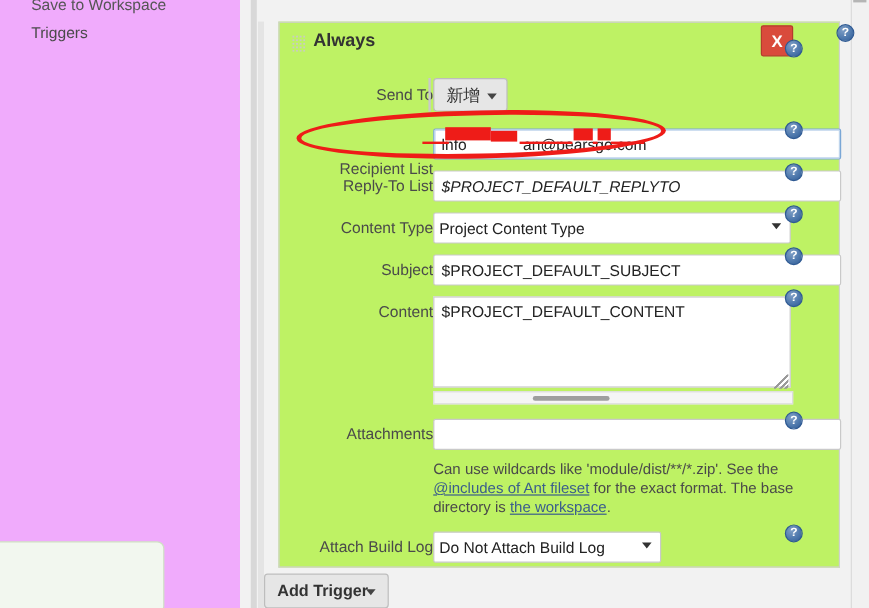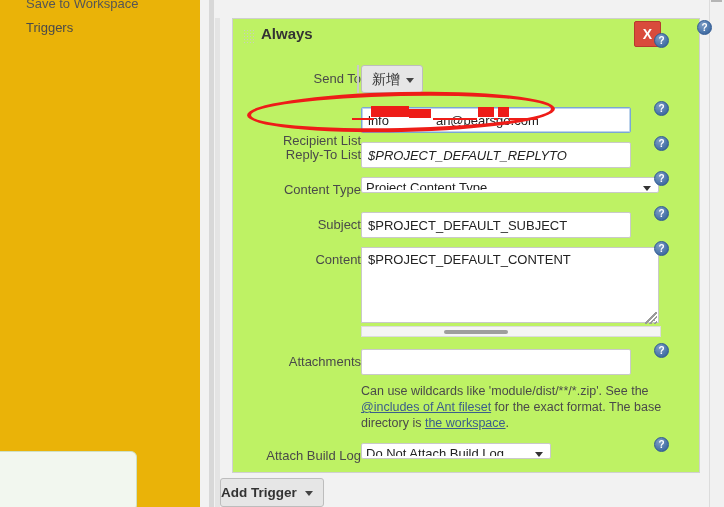--- a/index.html
+++ b/index.html
@@ -8,21 +8,21 @@
     width: 724px; height: 507px;
     overflow: hidden;
     background: #f2f2f2;
     font-family: "Liberation Sans", sans-serif;
     font-size: 13px;
     color: #333;
   }
   #root { position: relative; width: 724px; height: 507px; background: #f2f2f2; }
 
   
-  .sidebar { position: absolute; left: 0; top: 0; width: 200px; height: 507px; background: #eab308; }
+  .sidebar { position: absolute; left: 0; top: 0; width: 200px; height: 507px; background: #f0abfc; }
   .side-item {
     position: absolute; left: 26px; color: #4a4a4a; font-size: 13px; white-space: nowrap;
   }
   .side-item.clipped { top: -4px; color: #555; }
   .side-item.triggers { top: 20px; }
 
   
   .save-panel {
     position: absolute; left: -10px; top: 451px; width: 147px; height: 60px;
     background: #f2f7ef; border: 1px solid #cfe0c4; border-radius: 6px;
@@ -79,29 +79,29 @@
 
   
   .row { position: absolute; left: 0; width: 100%; }
   .lbl {
     position: absolute; text-align: right; width: 120px; left: 8px;
     font-size: 13px; color: #4a4a4a;
   }
   .fld { position: absolute; left: 128px; }
 
   input.txt, .fauxinput {
-    width: 270px; height: 26px; padding: 3px 6px;
+    width: 340px; height: 26px; padding: 3px 6px;
     border: 1px solid #c9c9c9; background: #ffffff; border-radius: 2px;
     font-family: "Liberation Sans", sans-serif; font-size: 13px; color: #222;
     outline: none;
   }
   input.txt.focused { border: 1px solid #7aa7d6; box-shadow: 0 0 0 1px #bed4ec inset; }
 
   select.sel {
-    width: 298px; height: 16px; padding: 2px 4px;
+    width: 298px; height: 26px; padding: 2px 4px;
     border: 1px solid #c9c9c9; background: #ffffff; border-radius: 2px;
     font-family: "Liberation Sans", sans-serif; font-size: 13px; color: #222;
     -webkit-appearance: none; appearance: none;
   }
   .selwrap { position: relative; display: inline-block; }
   .selwrap .caret {
     position: absolute; right: 8px; top: 9px; width: 0; height: 0;
     border-left: 4px solid transparent; border-right: 4px solid transparent;
     border-top: 5px solid #333; pointer-events: none;
   }
@@ -155,21 +155,21 @@
   }
   .qicon::after {
     content: "?"; position: absolute; left: 0; top: -1px; width: 100%;
     text-align: center; color: #fff; font-size: 10px; font-weight: bold; line-height: 15px;
   }
 
   
   .addtrigger {
     position: absolute; left: 220px; top: 478px; width: 104px; height: 29px;
     background: #e6e6e6; border: 1px solid #bdbdbd; border-radius: 3px;
-    font-size: 13.5px; font-weight: bold; color: #333; line-height: 27px; cursor: pointer;
+    font-size: 13.5px; font-weight: bold; color: #333; line-height: 27px; padding-left: 10px; cursor: pointer;
   }
   .addtrigger .caret3 {
     position: absolute; right: 10px; top: 12px; width: 0; height: 0;
     border-left: 4px solid transparent; border-right: 4px solid transparent; border-top: 5px solid #444;
   }
 
   
   .annot-ellipse {
     position: absolute; left: 247px; top: 92px; width: 308px; height: 40px;
     border: 4px solid #ee1c18; border-radius: 50%; pointer-events: none; z-index: 50;

